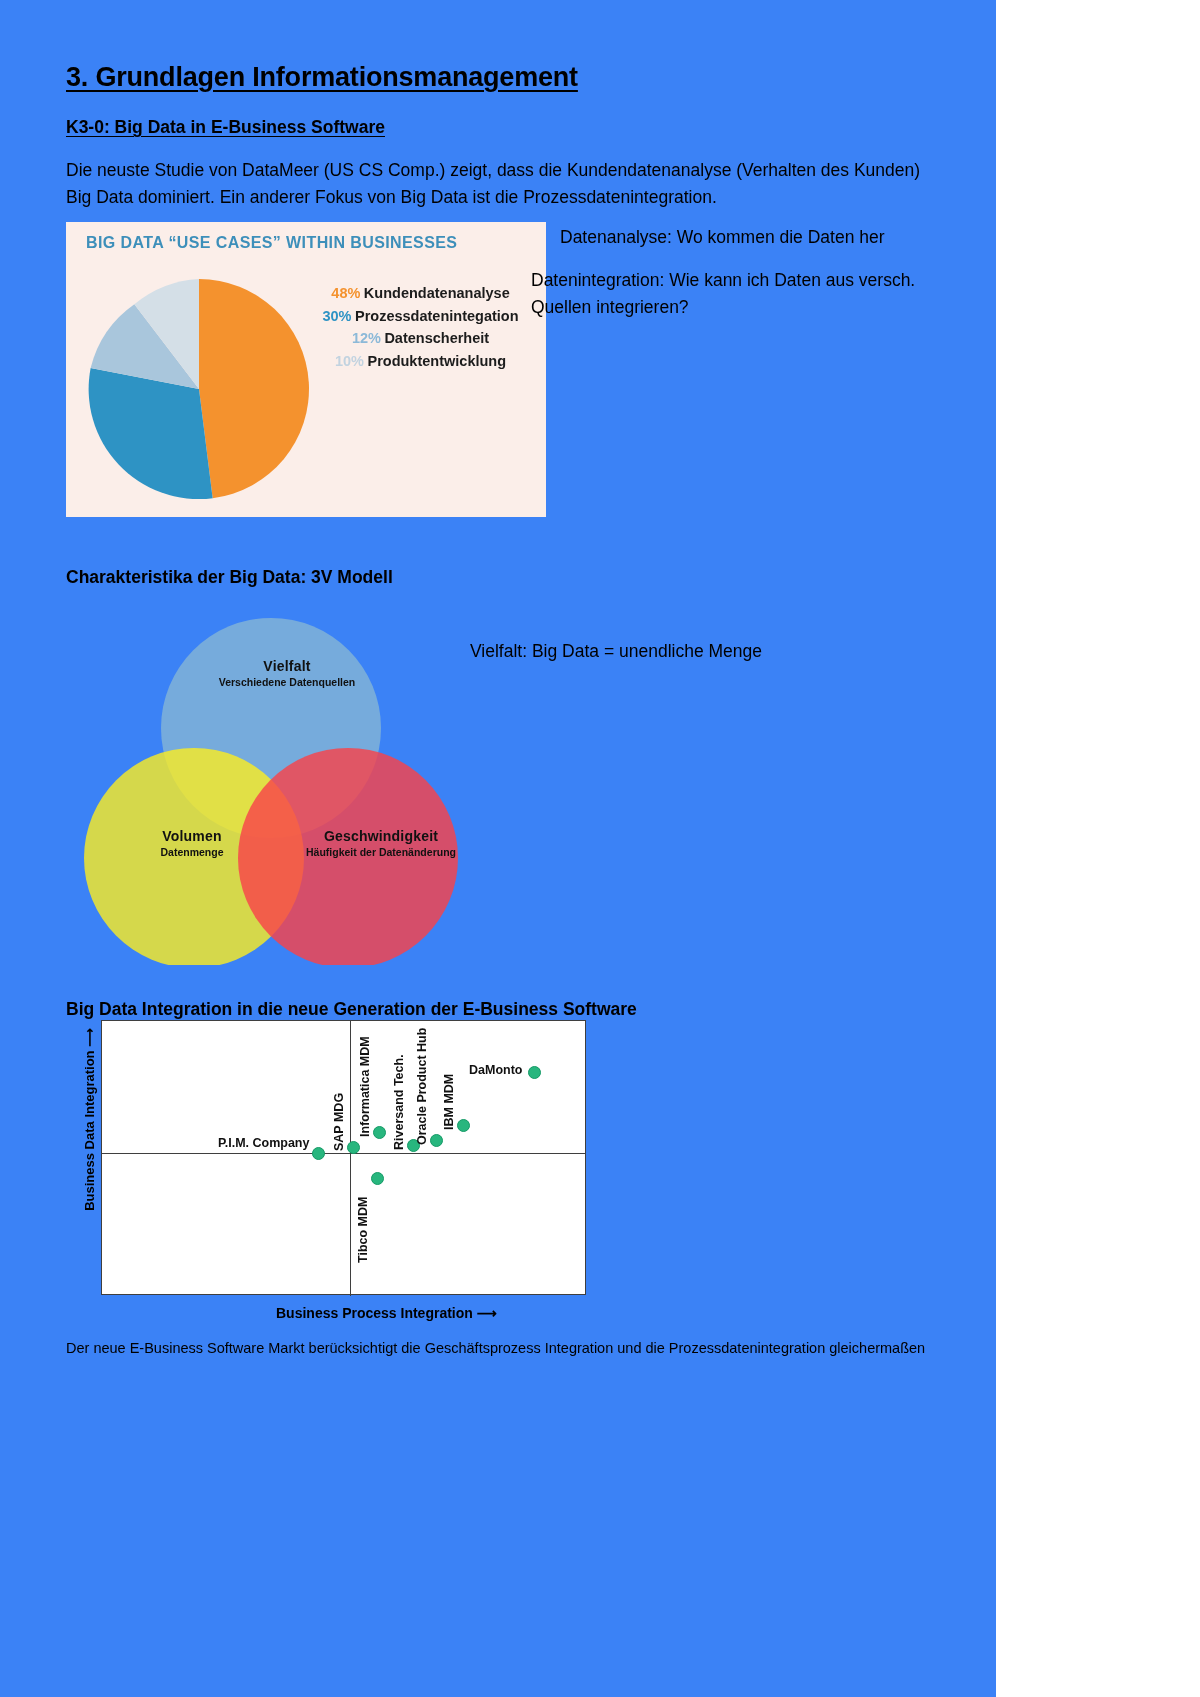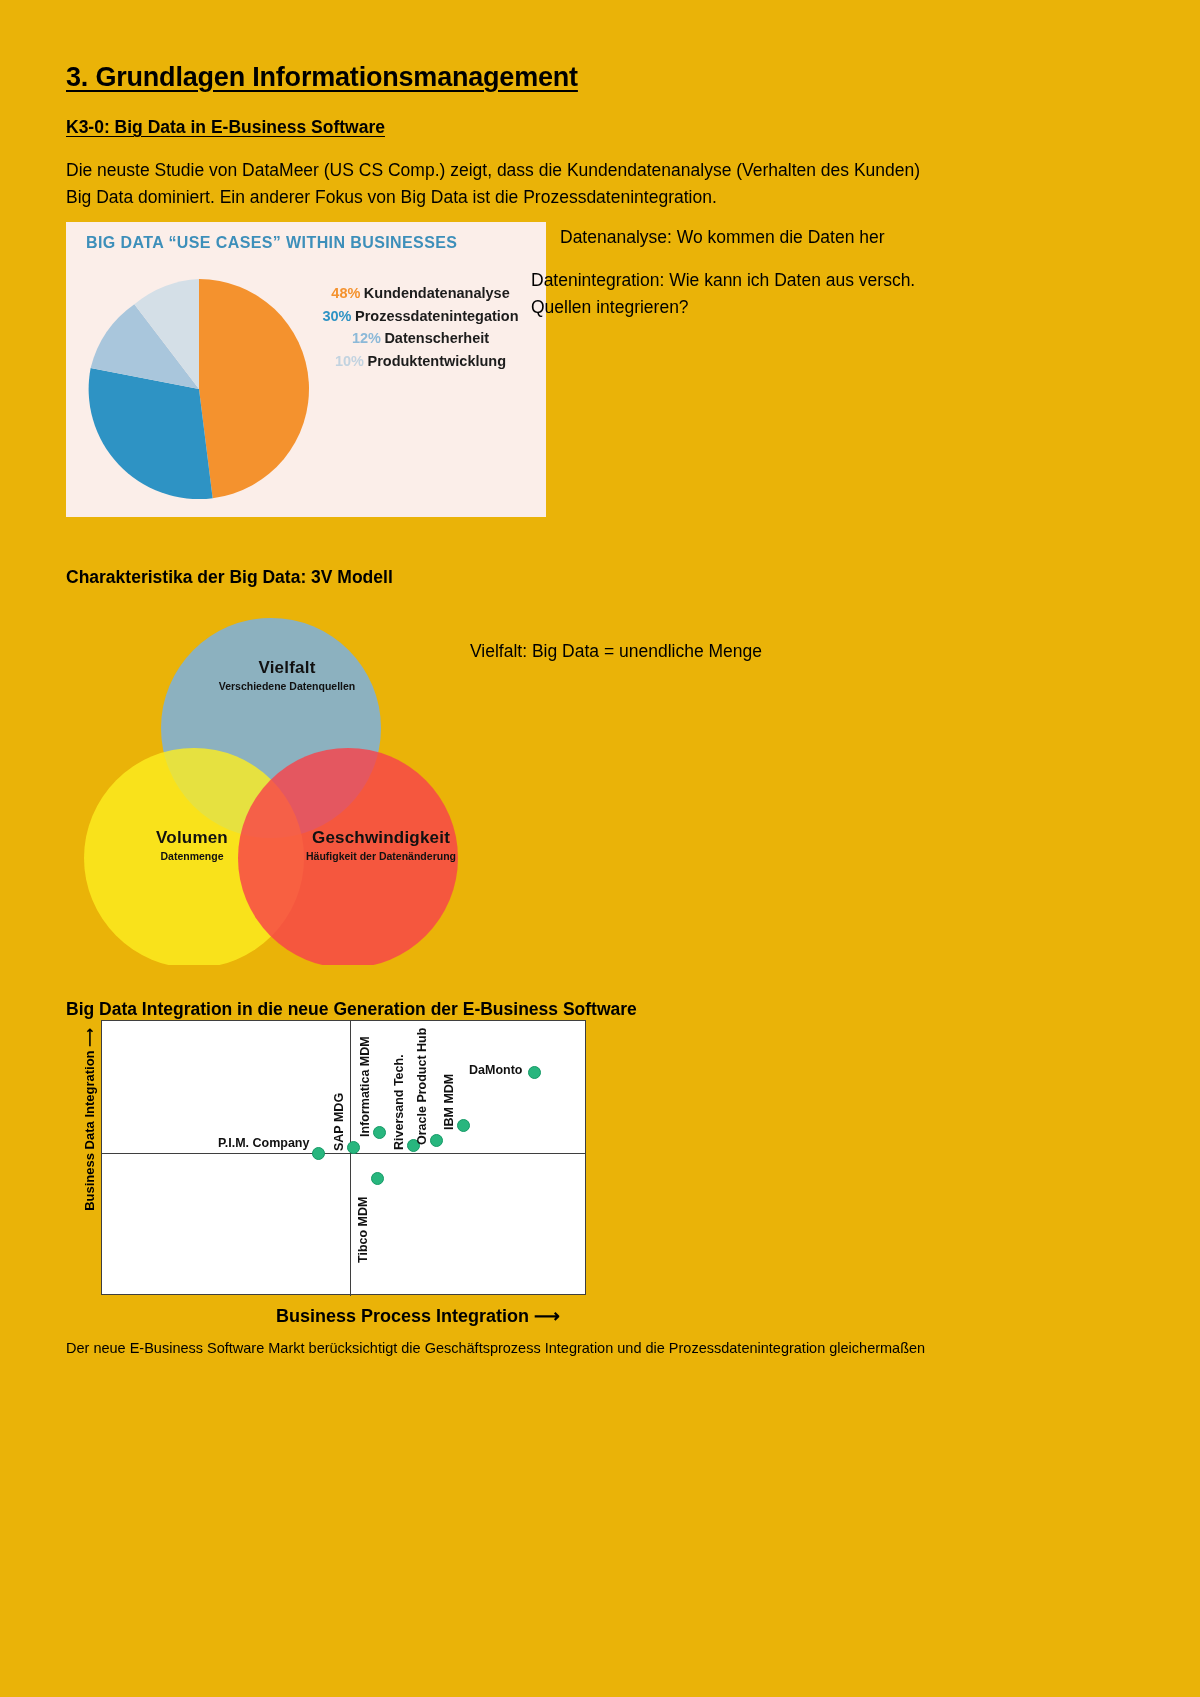--- a/index.html
+++ b/index.html
@@ -11,23 +11,23 @@
     width: 1200px;
     height: 1697px;
     position: relative;
     font-family: "Liberation Sans", sans-serif;
     color: #000000;
     overflow: hidden;
   }
   .page {
     position: absolute;
     left: 0; top: 0;
-    width: 1200px;
+    width: 996px;
     height: 1697px;
-    background: #eab308;
+    background: #3b82f6;
   }
 
   
   .h1 {
     position: absolute;
     left: 66px; top: 62px;
     font-size: 27px;
     font-weight: bold;
     letter-spacing: -0.2px;
     text-decoration: underline;
@@ -114,21 +114,21 @@
     width: 410px; height: 355px;
   }
   #venn-svg { position: absolute; left: 0; top: 0; }
   .venn-label {
     position: absolute;
     text-align: center;
     pointer-events: none;
   }
   .venn-label .t {
     display: block;
-    font-size: 17px;
+    font-size: 14px;
     font-weight: bold;
     color: #111;
     letter-spacing: 0.2px;
     text-align: center;
   }
   .venn-label .s {
     display: block;
     font-size: 10.5px;
     font-weight: bold;
     color: #111;
@@ -171,21 +171,21 @@
     transform: rotate(-90deg);
     transform-origin: center center;
     text-align: center;
     font-size: 13px;
     font-weight: bold;
     white-space: nowrap;
   }
   #quad-xlabel {
     position: absolute;
     left: 210px; top: 285px;
-    font-size: 18px;
+    font-size: 14px;
     font-weight: bold;
     white-space: nowrap;
   }
   .pt {
     position: absolute;
     width: 13px; height: 13px;
     border-radius: 50%;
     background: #28b67e;
     border: 1px solid #149a66;
     box-sizing: border-box;

